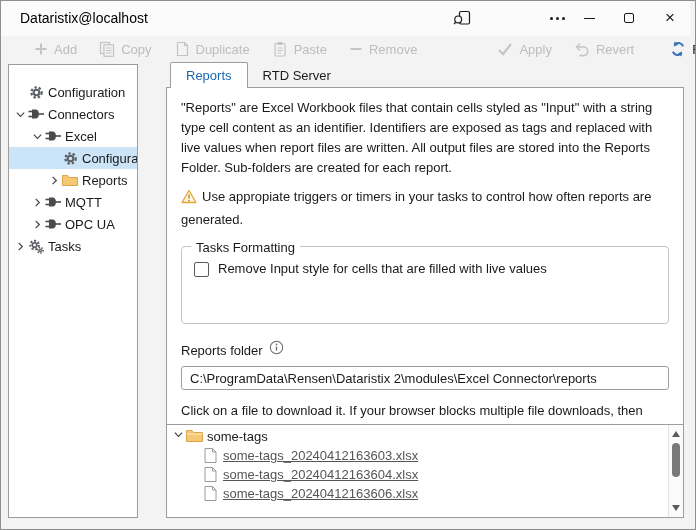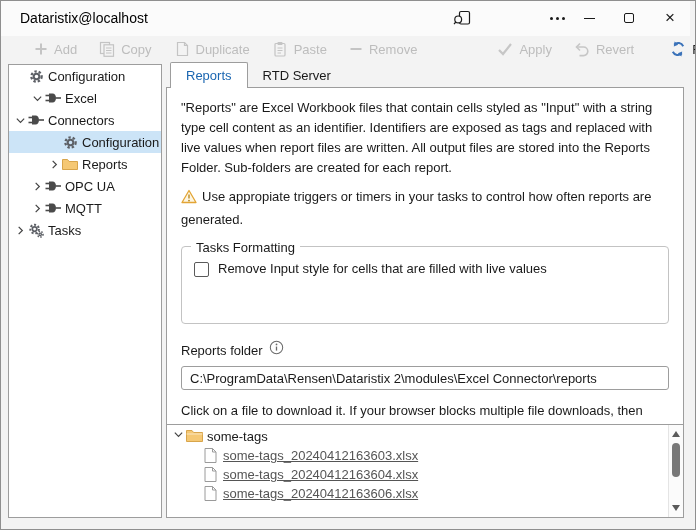--- a/index.html
+++ b/index.html
@@ -30,21 +30,21 @@
   
   .toolbar { position:absolute; top:36px; left:0; right:0; height:26px; background:#f3f3f3; display:flex; font-size:13px; }
   .tb-item { display:flex; align-items:center; gap:6px; color:#bdbdbd; white-space:nowrap; }
   .tb-item.enabled { color:#1a1a1a; }
   .hamburger { margin-left:14px; display:flex; flex-direction:column; gap:3px; width:17px; }
   .hamburger i { height:2px; background:#3a3a3a; border-radius:1px; }
   .tb-sep { width:1px; height:18px; background:#dadada; }
   .ml20 { margin-left:20px; } .ml22 { margin-left:22px; } .ml18 { margin-left:18px; }
 
   
-  .sidebar { position:absolute; left:8px; top:64px; width:154px; height:454px; background:#fff; border:1px solid #9d9d9d; padding-top:0; overflow:hidden; }
+  .sidebar { position:absolute; left:8px; top:64px; width:130px; height:454px; background:#fff; border:1px solid #9d9d9d; padding-top:16px; overflow:hidden; }
   .trow { height:22px; display:flex; align-items:center; font-size:13px; color:#1a1a1a; cursor:default; }
   .trow.selected { background:#cce4f7; }
   .lv0 { padding-left:4px; } .lv1 { padding-left:21px; } .lv2 { padding-left:38px; }
   .expander { width:14px; flex:0 0 14px; display:flex; align-items:center; justify-content:center; }
   .ticon { width:18px; flex:0 0 18px; display:flex; align-items:center; justify-content:center; margin-right:3px; }
   .tlabel { white-space:nowrap; }
 
   
   .tabs { position:absolute; left:170px; top:62px; height:26px; display:flex; z-index:3; font-size:13px; }
   .tab { padding:0 15px; display:flex; align-items:center; cursor:default; }
@@ -196,52 +196,52 @@
     <span class="expander"></span>
     <span class="ticon">
       <svg width="15" height="15" viewBox="0 0 16 16">
           <circle cx="8" cy="8" r="5.5" fill="none" stroke="#5d6066" stroke-width="2.4" stroke-dasharray="2.5 2.1"></circle>
           <circle cx="8" cy="8" r="3" fill="none" stroke="#5d6066" stroke-width="2.2"></circle>
         </svg>
     </span>
     <span class="tlabel">Configuration</span>
   </div>
 
-  <div class="trow lv1">
+  <div class="trow lv0">
     <span class="expander">
       <svg width="11" height="11" viewBox="0 0 12 12">
           <polyline points="2,4 6,8 10,4" fill="none" stroke="#444" stroke-width="1.3"></polyline>
         </svg>
     </span>
     <span class="ticon">
       <svg width="17" height="14" viewBox="0 0 17 14">
           <line x1="0.5" y1="4.5" x2="4" y2="4.5" stroke="#4a4a4a" stroke-width="1.6"></line>
           <line x1="0.5" y1="9.5" x2="4" y2="9.5" stroke="#4a4a4a" stroke-width="1.6"></line>
           <path d="M4 2.5 h3.6 c2 0 3.4 2 3.4 4.5 s-1.4 4.5 -3.4 4.5 H4 z" fill="#4a4a4a"></path>
           <line x1="11" y1="7" x2="16" y2="7" stroke="#4a4a4a" stroke-width="1.6"></line>
         </svg>
     </span>
-    <span class="tlabel">Excel</span>
-  </div>
-
-  <div class="trow lv0">
+    <span class="tlabel">Connectors</span>
+  </div>
+
+  <div class="trow lv1">
     <span class="expander">
       <svg width="11" height="11" viewBox="0 0 12 12">
           <polyline points="2,4 6,8 10,4" fill="none" stroke="#444" stroke-width="1.3"></polyline>
         </svg>
     </span>
     <span class="ticon">
       <svg width="17" height="14" viewBox="0 0 17 14">
           <line x1="0.5" y1="4.5" x2="4" y2="4.5" stroke="#4a4a4a" stroke-width="1.6"></line>
           <line x1="0.5" y1="9.5" x2="4" y2="9.5" stroke="#4a4a4a" stroke-width="1.6"></line>
           <path d="M4 2.5 h3.6 c2 0 3.4 2 3.4 4.5 s-1.4 4.5 -3.4 4.5 H4 z" fill="#4a4a4a"></path>
           <line x1="11" y1="7" x2="16" y2="7" stroke="#4a4a4a" stroke-width="1.6"></line>
         </svg>
     </span>
-    <span class="tlabel">Connectors</span>
+    <span class="tlabel">Excel</span>
   </div>
 
   <div class="trow lv2 selected">
     <span class="expander"></span>
     <span class="ticon">
       <svg width="15" height="15" viewBox="0 0 16 16">
           <circle cx="8" cy="8" r="5.5" fill="none" stroke="#5d6066" stroke-width="2.4" stroke-dasharray="2.5 2.1"></circle>
           <circle cx="8" cy="8" r="3" fill="none" stroke="#5d6066" stroke-width="2.2"></circle>
         </svg>
     </span>
@@ -269,38 +269,38 @@
         </svg>
     </span>
     <span class="ticon">
       <svg width="17" height="14" viewBox="0 0 17 14">
           <line x1="0.5" y1="4.5" x2="4" y2="4.5" stroke="#4a4a4a" stroke-width="1.6"></line>
           <line x1="0.5" y1="9.5" x2="4" y2="9.5" stroke="#4a4a4a" stroke-width="1.6"></line>
           <path d="M4 2.5 h3.6 c2 0 3.4 2 3.4 4.5 s-1.4 4.5 -3.4 4.5 H4 z" fill="#4a4a4a"></path>
           <line x1="11" y1="7" x2="16" y2="7" stroke="#4a4a4a" stroke-width="1.6"></line>
         </svg>
     </span>
-    <span class="tlabel">OPC UA</span>
+    <span class="tlabel">MQTT</span>
   </div>
 
   <div class="trow lv1">
     <span class="expander">
       <svg width="11" height="11" viewBox="0 0 12 12">
           <polyline points="4,2 8,6 4,10" fill="none" stroke="#444" stroke-width="1.3"></polyline>
         </svg>
     </span>
     <span class="ticon">
       <svg width="17" height="14" viewBox="0 0 17 14">
           <line x1="0.5" y1="4.5" x2="4" y2="4.5" stroke="#4a4a4a" stroke-width="1.6"></line>
           <line x1="0.5" y1="9.5" x2="4" y2="9.5" stroke="#4a4a4a" stroke-width="1.6"></line>
           <path d="M4 2.5 h3.6 c2 0 3.4 2 3.4 4.5 s-1.4 4.5 -3.4 4.5 H4 z" fill="#4a4a4a"></path>
           <line x1="11" y1="7" x2="16" y2="7" stroke="#4a4a4a" stroke-width="1.6"></line>
         </svg>
     </span>
-    <span class="tlabel">MQTT</span>
+    <span class="tlabel">OPC UA</span>
   </div>
 
   <div class="trow lv0">
     <span class="expander">
       <svg width="11" height="11" viewBox="0 0 12 12">
           <polyline points="4,2 8,6 4,10" fill="none" stroke="#444" stroke-width="1.3"></polyline>
         </svg>
     </span>
     <span class="ticon">
       <svg width="16" height="15" viewBox="0 0 17 16">

